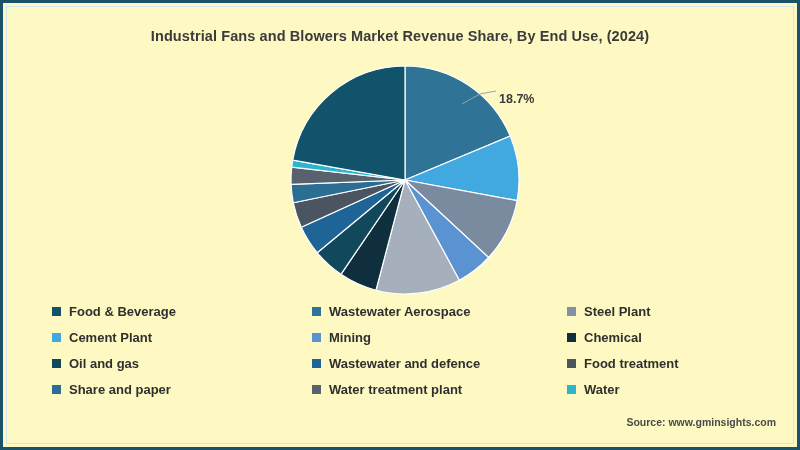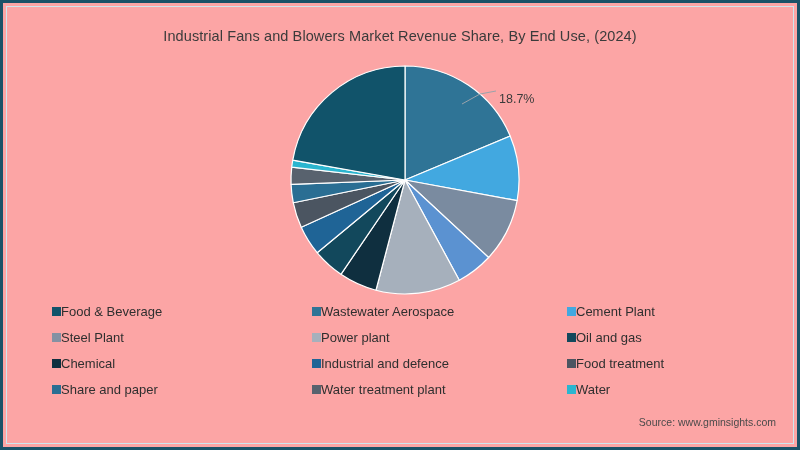--- a/index.html
+++ b/index.html
@@ -7,23 +7,24 @@
     padding: 0;
     background: #ffffff;
   }
   body {
     font-family: "Liberation Sans", sans-serif;
   }
   #canvas {
     position: relative;
     width: 800px;
     height: 450px;
-    background: #fca5a5;
+    background: #fef9c3;
     box-sizing: border-box;
     overflow: hidden;
+    font-weight: bold;
   }
   .frame-outer {
     position: absolute;
     left: 0; top: 0;
     width: 800px;
     height: 450px;
     box-sizing: border-box;
     border: 3px solid #1a5268;
     pointer-events: none;
   }
@@ -84,20 +85,21 @@
     top: 298px;
     width: 700px;
     display: grid;
     grid-template-columns: 260px 255px 185px;
     grid-auto-rows: 26px;
     align-items: center;
   }
   .legend-item {
     display: flex;
     align-items: center;
+    gap: 8px;
     line-height: 1;
   }
   .legend-swatch {
     width: 9px;
     height: 9px;
     flex: 0 0 9px;
     display: inline-block;
   }
   .legend-label {
     font-size: 13px;
@@ -152,42 +154,42 @@
   <div id="legend">
       <div class="legend-item">
         <span class="legend-swatch" style="background: rgb(17, 83, 106);"></span>
         <span class="legend-label">Food &amp; Beverage</span>
       </div>
       <div class="legend-item">
         <span class="legend-swatch" style="background: rgb(47, 116, 150);"></span>
         <span class="legend-label">Wastewater Aerospace</span>
       </div>
       <div class="legend-item">
+        <span class="legend-swatch" style="background: rgb(132, 145, 163);"></span>
+        <span class="legend-label">Steel Plant</span>
+      </div>
+      <div class="legend-item">
         <span class="legend-swatch" style="background: rgb(66, 168, 224);"></span>
         <span class="legend-label">Cement Plant</span>
       </div>
       <div class="legend-item">
-        <span class="legend-swatch" style="background: rgb(132, 145, 163);"></span>
-        <span class="legend-label">Steel Plant</span>
-      </div>
-      <div class="legend-item">
-        <span class="legend-swatch" style="background: rgb(166, 176, 188);"></span>
-        <span class="legend-label">Power plant</span>
+        <span class="legend-swatch" style="background: rgb(91, 146, 209);"></span>
+        <span class="legend-label">Mining</span>
+      </div>
+      <div class="legend-item">
+        <span class="legend-swatch" style="background: rgb(15, 47, 63);"></span>
+        <span class="legend-label">Chemical</span>
       </div>
       <div class="legend-item">
         <span class="legend-swatch" style="background: rgb(18, 72, 92);"></span>
         <span class="legend-label">Oil and gas</span>
       </div>
       <div class="legend-item">
-        <span class="legend-swatch" style="background: rgb(15, 47, 63);"></span>
-        <span class="legend-label">Chemical</span>
-      </div>
-      <div class="legend-item">
         <span class="legend-swatch" style="background: rgb(31, 100, 150);"></span>
-        <span class="legend-label">Industrial and defence</span>
+        <span class="legend-label">Wastewater and defence</span>
       </div>
       <div class="legend-item">
         <span class="legend-swatch" style="background: rgb(75, 85, 97);"></span>
         <span class="legend-label">Food treatment</span>
       </div>
       <div class="legend-item">
         <span class="legend-swatch" style="background: rgb(42, 110, 147);"></span>
         <span class="legend-label">Share and paper</span>
       </div>
       <div class="legend-item">

